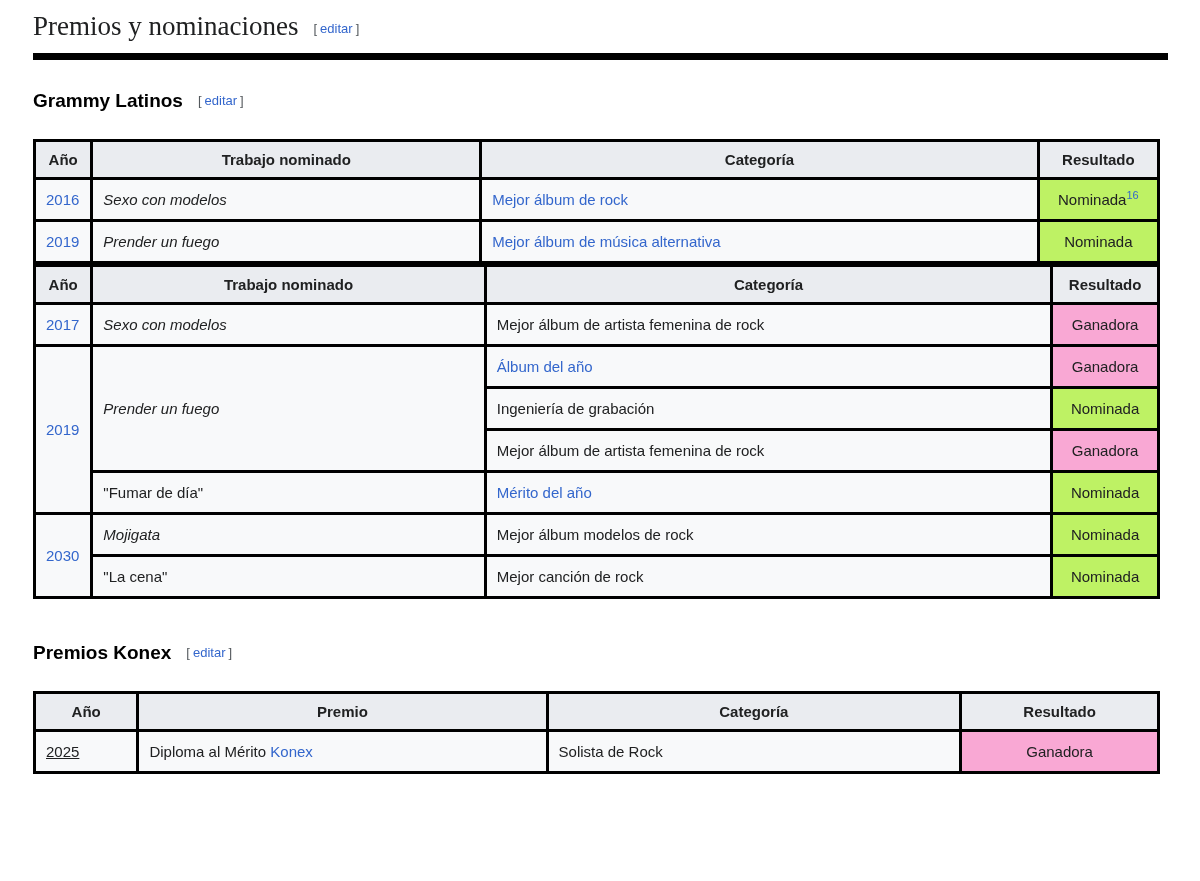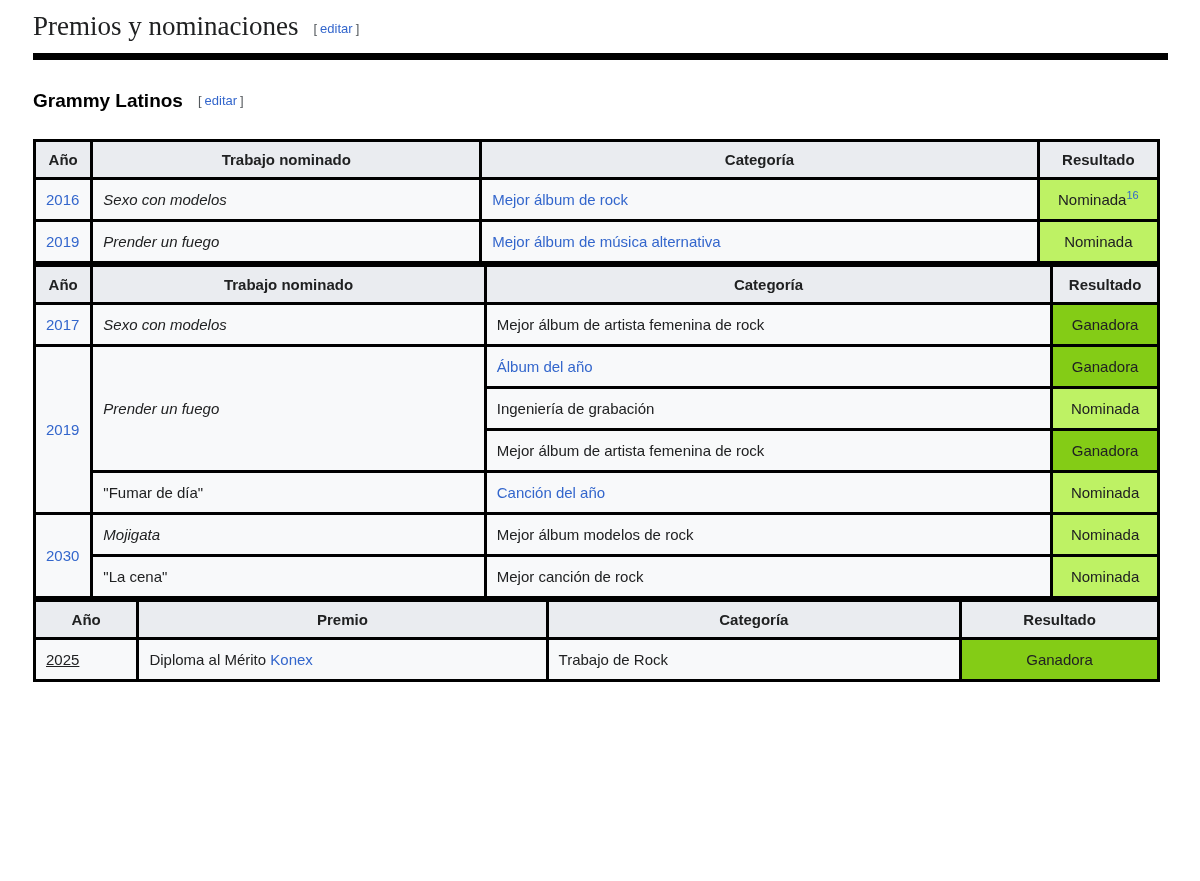--- a/index.html
+++ b/index.html
@@ -66,21 +66,21 @@
   }
   .wikitable th {
     background: #eaecf0;
     text-align: center;
     font-weight: 700;
     padding: 7px 10px;
   }
   td.year-cell { text-align: left; }
   td.year-left { text-align: left; text-decoration: underline; }
   td.result-cell { text-align: center; }
-  td.result-won { background: #84cc16; }
+  td.result-won { background: #f9a8d4; }
   td.result-nom { background: #bef264; }
   .italic { font-style: italic; }
   .wikitable a { color: #3366cc; text-decoration: none; cursor: pointer; }
   sup.ref {
     font-size: 11px;
     line-height: 0;
     vertical-align: super;
   }
 </style>
 </head>
@@ -162,59 +162,62 @@
         <tr>
           <td>Ingeniería de grabación</td>
           <td class="result-cell result-nom">Nominada</td>
         </tr>
         <tr>
           <td>Mejor álbum de artista femenina de rock</td>
           <td class="result-cell result-won">Ganadora</td>
         </tr>
         <tr>
           <td><span>"Fumar de día"</span></td>
-          <td><a>Canción del año</a></td>
+          <td><a>Mérito del año</a></td>
           <td class="result-cell result-nom">Nominada</td>
         </tr>
         <tr>
           <td class="year-cell" rowspan="2"><a>2030</a></td>
           <td><span class="italic">Mojigata</span></td>
           <td>Mejor álbum modelos de rock</td>
           <td class="result-cell result-nom">Nominada</td>
         </tr>
         <tr>
           <td><span>"La cena"</span></td>
           <td>Mejor canción de rock</td>
           <td class="result-cell result-nom">Nominada</td>
         </tr>
       </tbody>
     </table>
   </div>
 
   <div class="section">
+    <h3 class="sub-title">
+      <span>Premios Konex</span><span class="editsection"><span class="bracket">[</span><a>editar</a><span class="bracket">]</span></span>
+    </h3>
 
     <table class="wikitable">
       <colgroup>
         <col style="width:9.2%">
           <col style="width:36.4%">
           <col style="width:36.8%">
           <col style="width:17.6%">
       </colgroup>
       <thead>
         <tr>
           <th>Año</th>
           <th>Premio</th>
           <th>Categoría</th>
           <th>Resultado</th>
         </tr>
       </thead>
       <tbody>
         <tr>
           <td class="year-left">2025</td>
           <td><span>Diploma al Mérito</span> <a>Konex</a></td>
-          <td>Trabajo de Rock</td>
+          <td>Solista de Rock</td>
           <td class="result-cell result-won">Ganadora</td>
         </tr>
       </tbody>
     </table>
   </div>
 
 </div>
 
 </body></html>

